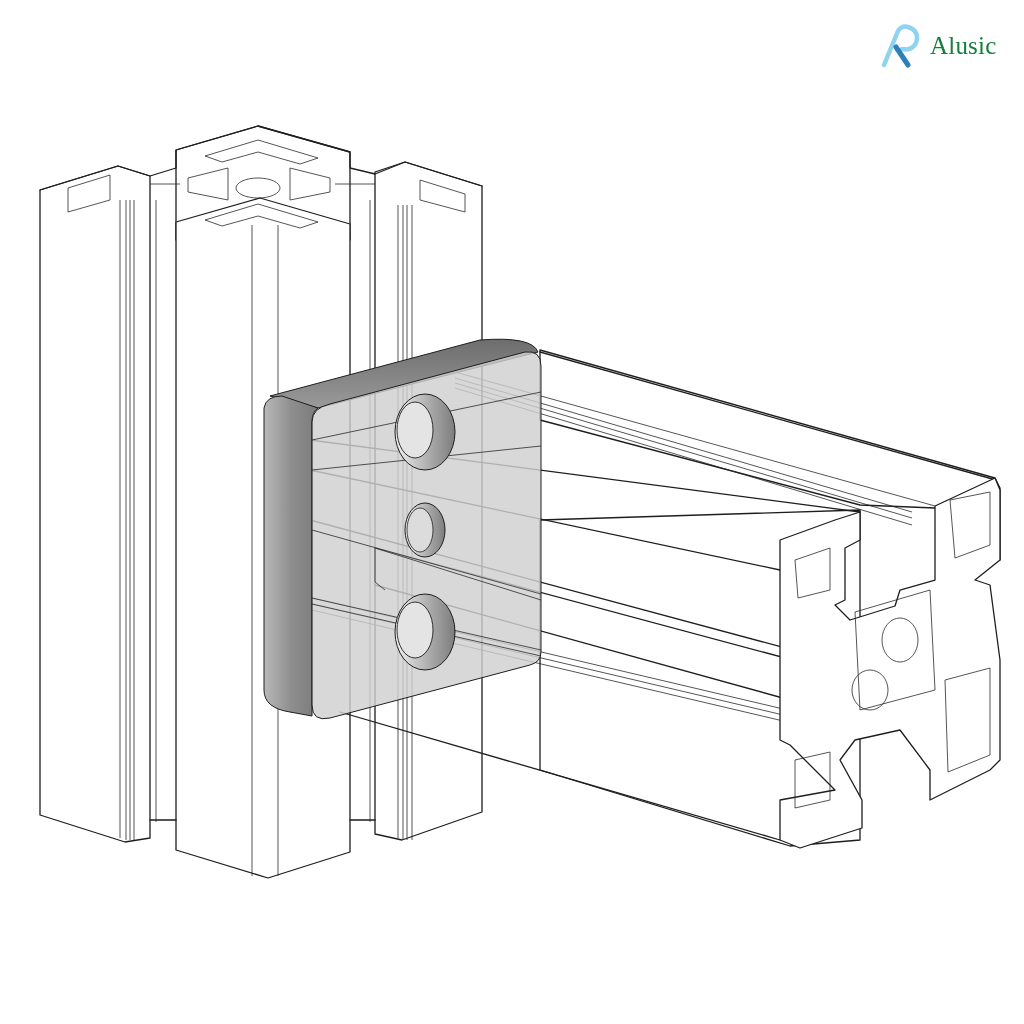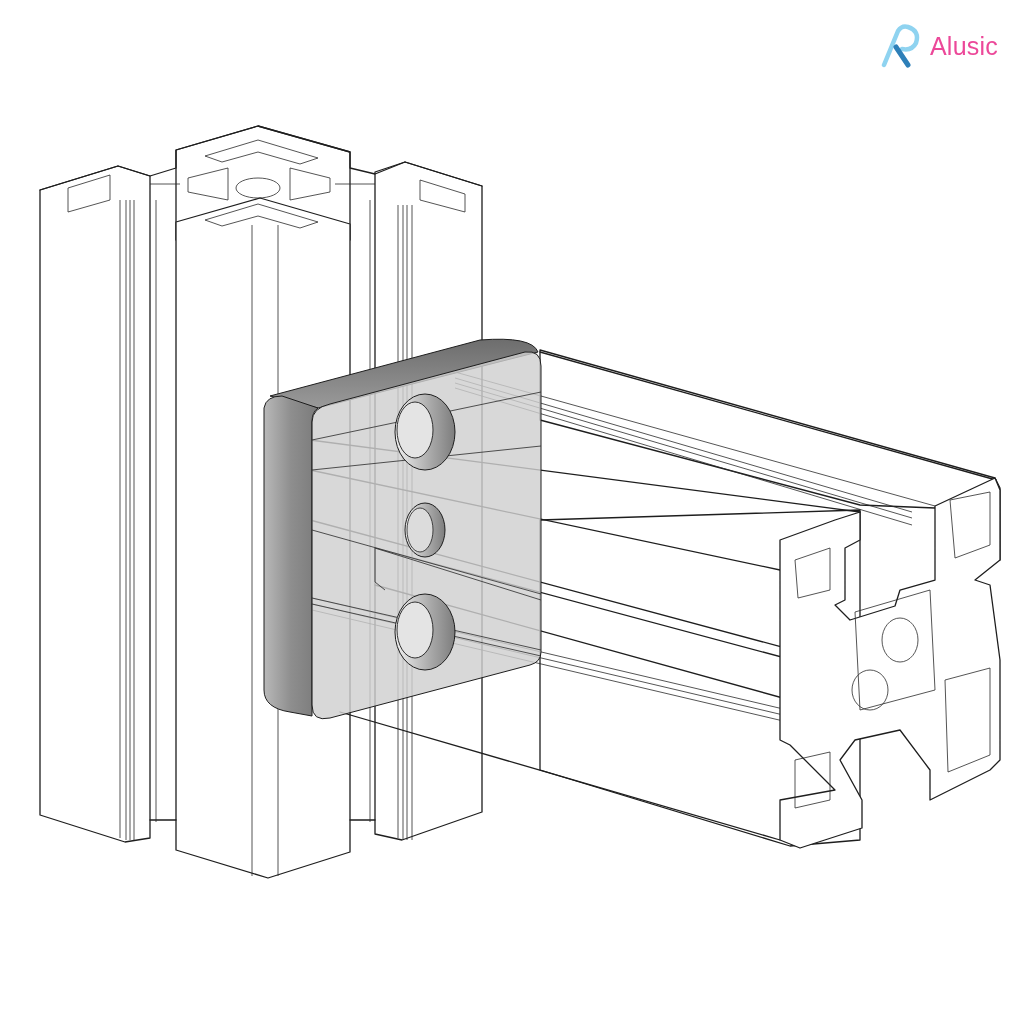--- a/index.html
+++ b/index.html
@@ -1,20 +1,20 @@
 <!DOCTYPE html>
 <html><head>
 <meta charset="utf-8">
 <style>
   html, body { margin: 0; padding: 0; background: #ffffff; }
   body { width: 1024px; height: 1024px; position: relative; overflow: hidden; font-family: "DejaVu Sans", sans-serif; }
   .canvas { position: absolute; left: 0; top: 0; width: 1024px; height: 1024px; }
   .logo { position: absolute; left: 878px; top: 22px; height: 48px; display: flex; align-items: center; gap: 6px; }
   .logo-mark { width: 46px; height: 46px; }
-  .logo-text { font-family: Liberation Sans, sans-serif; font-size: 25px; color: #ec4899; letter-spacing: 0.2px; }
+  .logo-text { font-family: Liberation Serif, serif; font-size: 25px; color: #15803d; letter-spacing: 0.2px; }
   svg .ln { stroke: #1e1e1e; stroke-width: 1.3; fill: none; stroke-linejoin: round; stroke-linecap: round; }
   svg .thin { stroke: #2a2a2a; stroke-width: 0.8; fill: none; }
   svg .face { fill: #ffffff; stroke: #1e1e1e; stroke-width: 1.3; stroke-linejoin: round; }
 </style>
 </head>
 <body>
 
 <div class="canvas">
 <svg width="1024" height="1024" viewBox="0 0 1024 1024" xmlns="http://www.w3.org/2000/svg">
   <defs>

